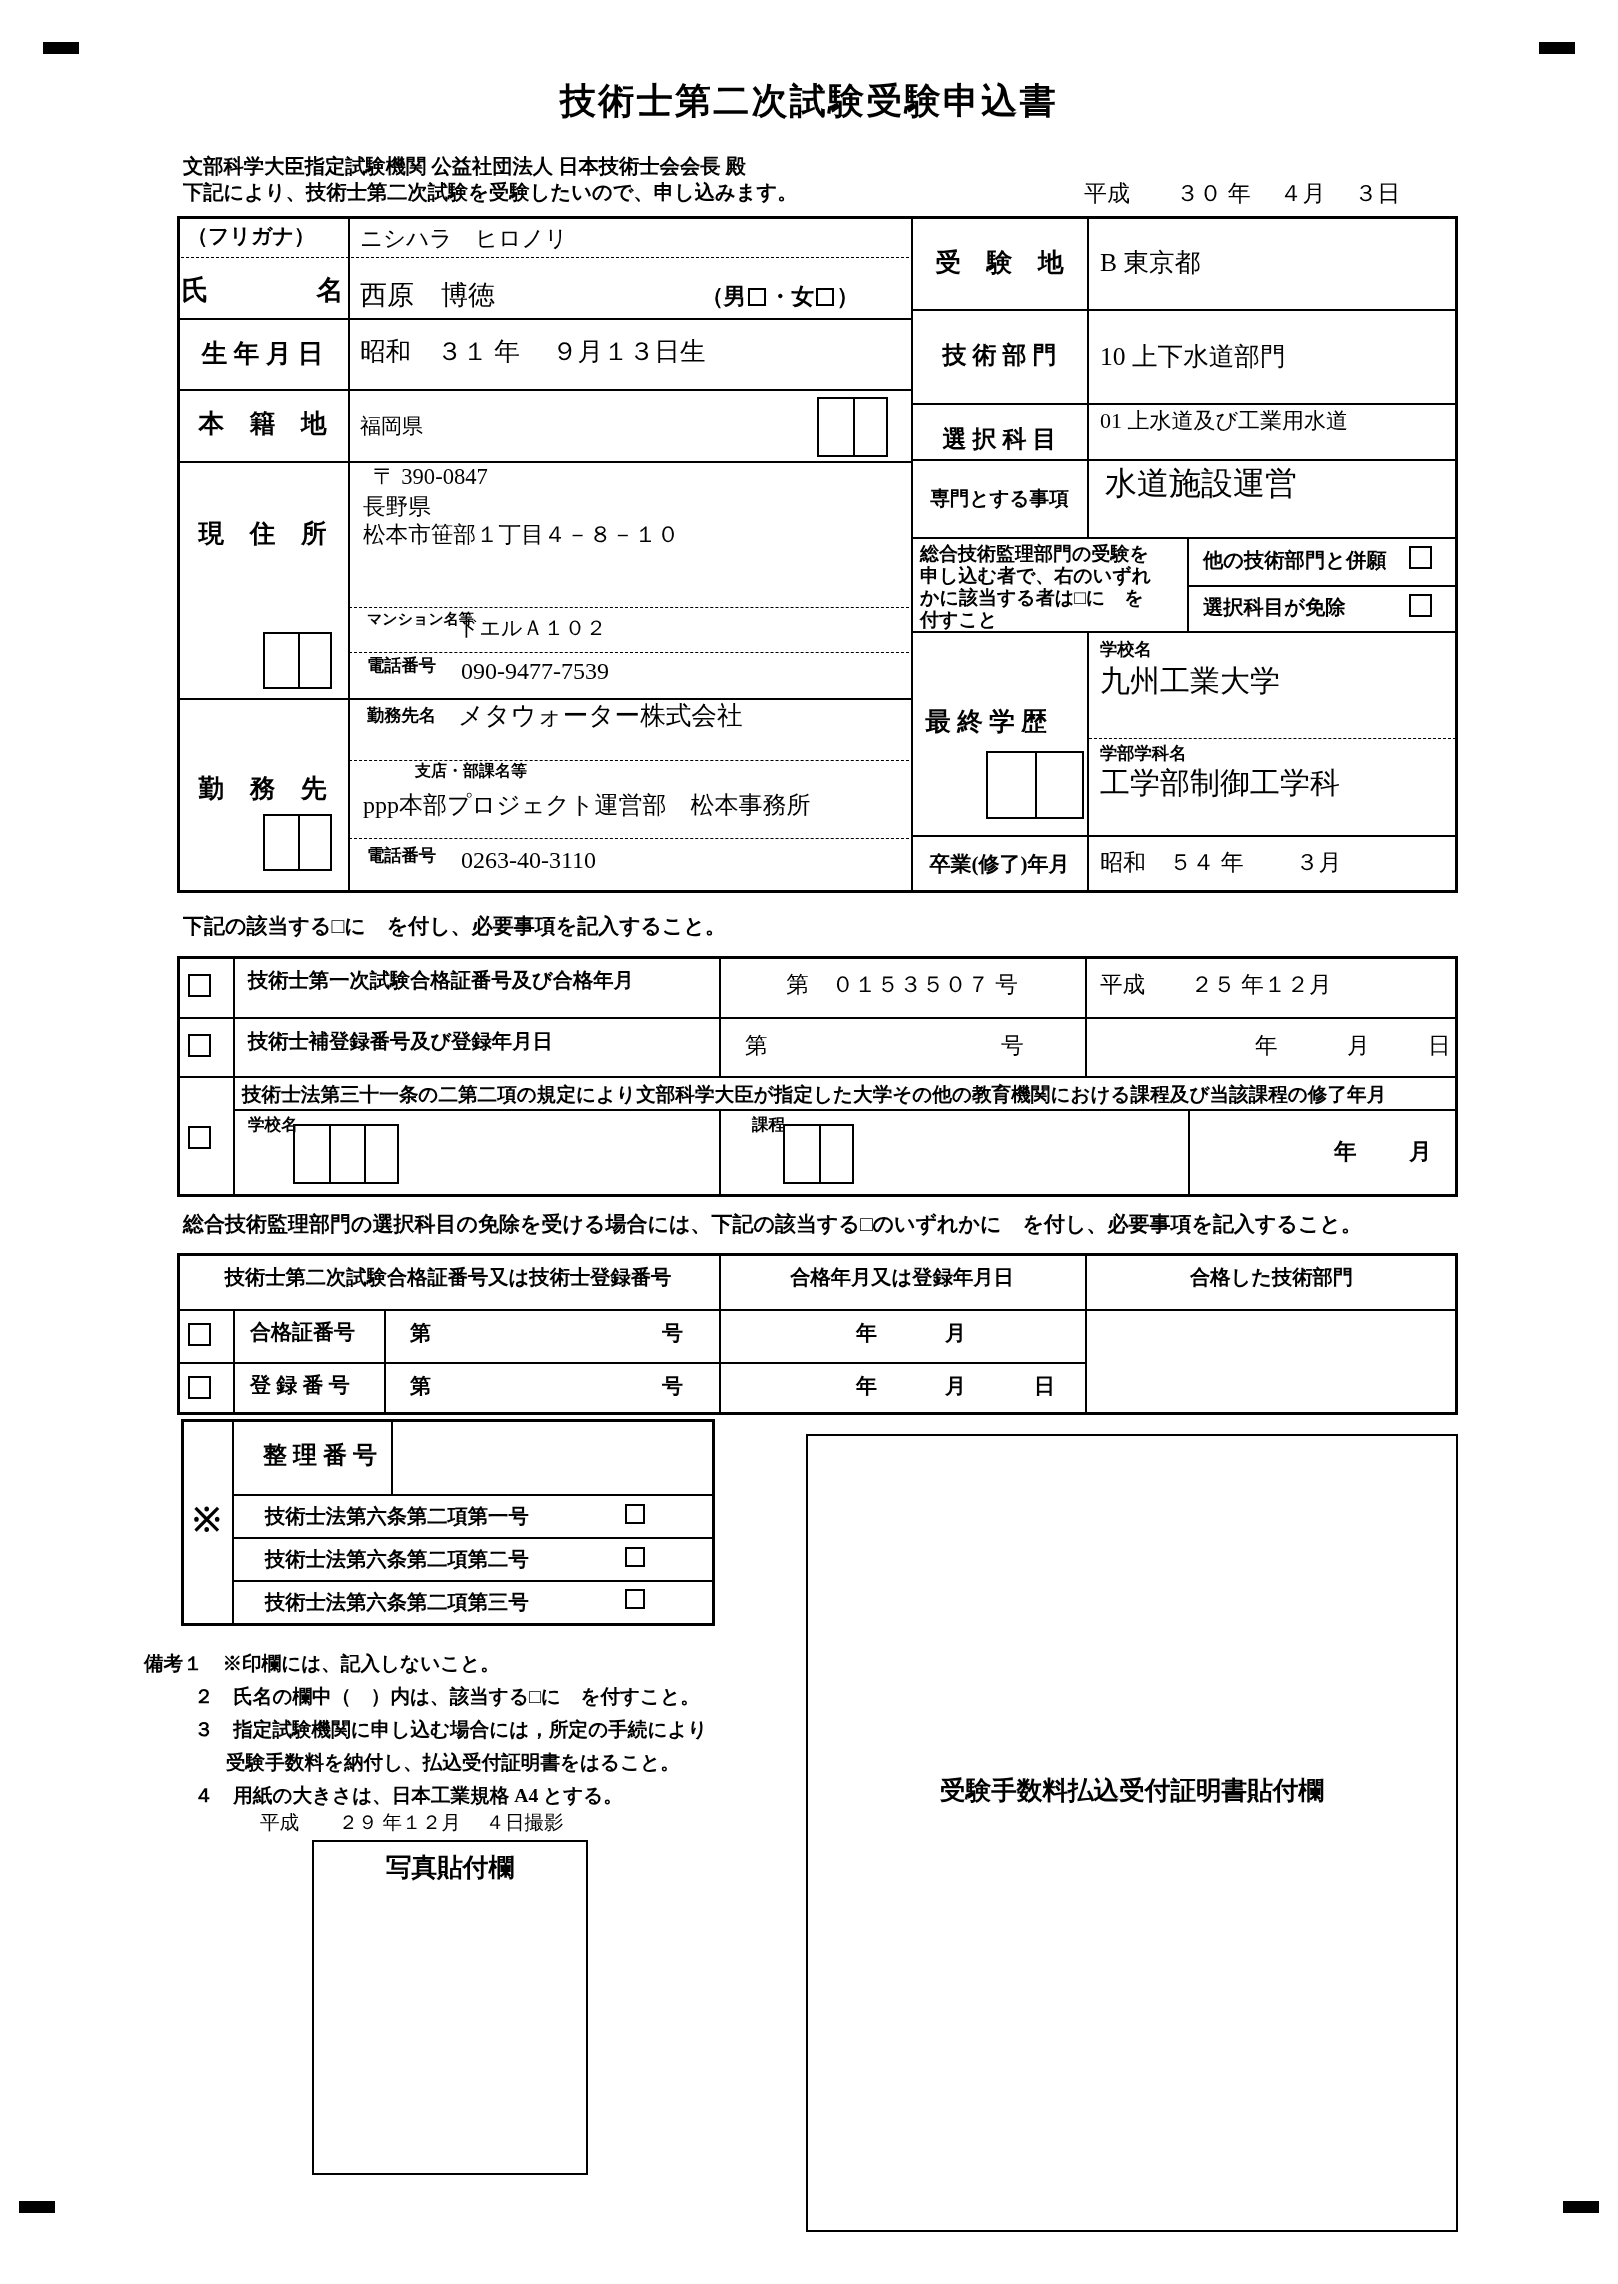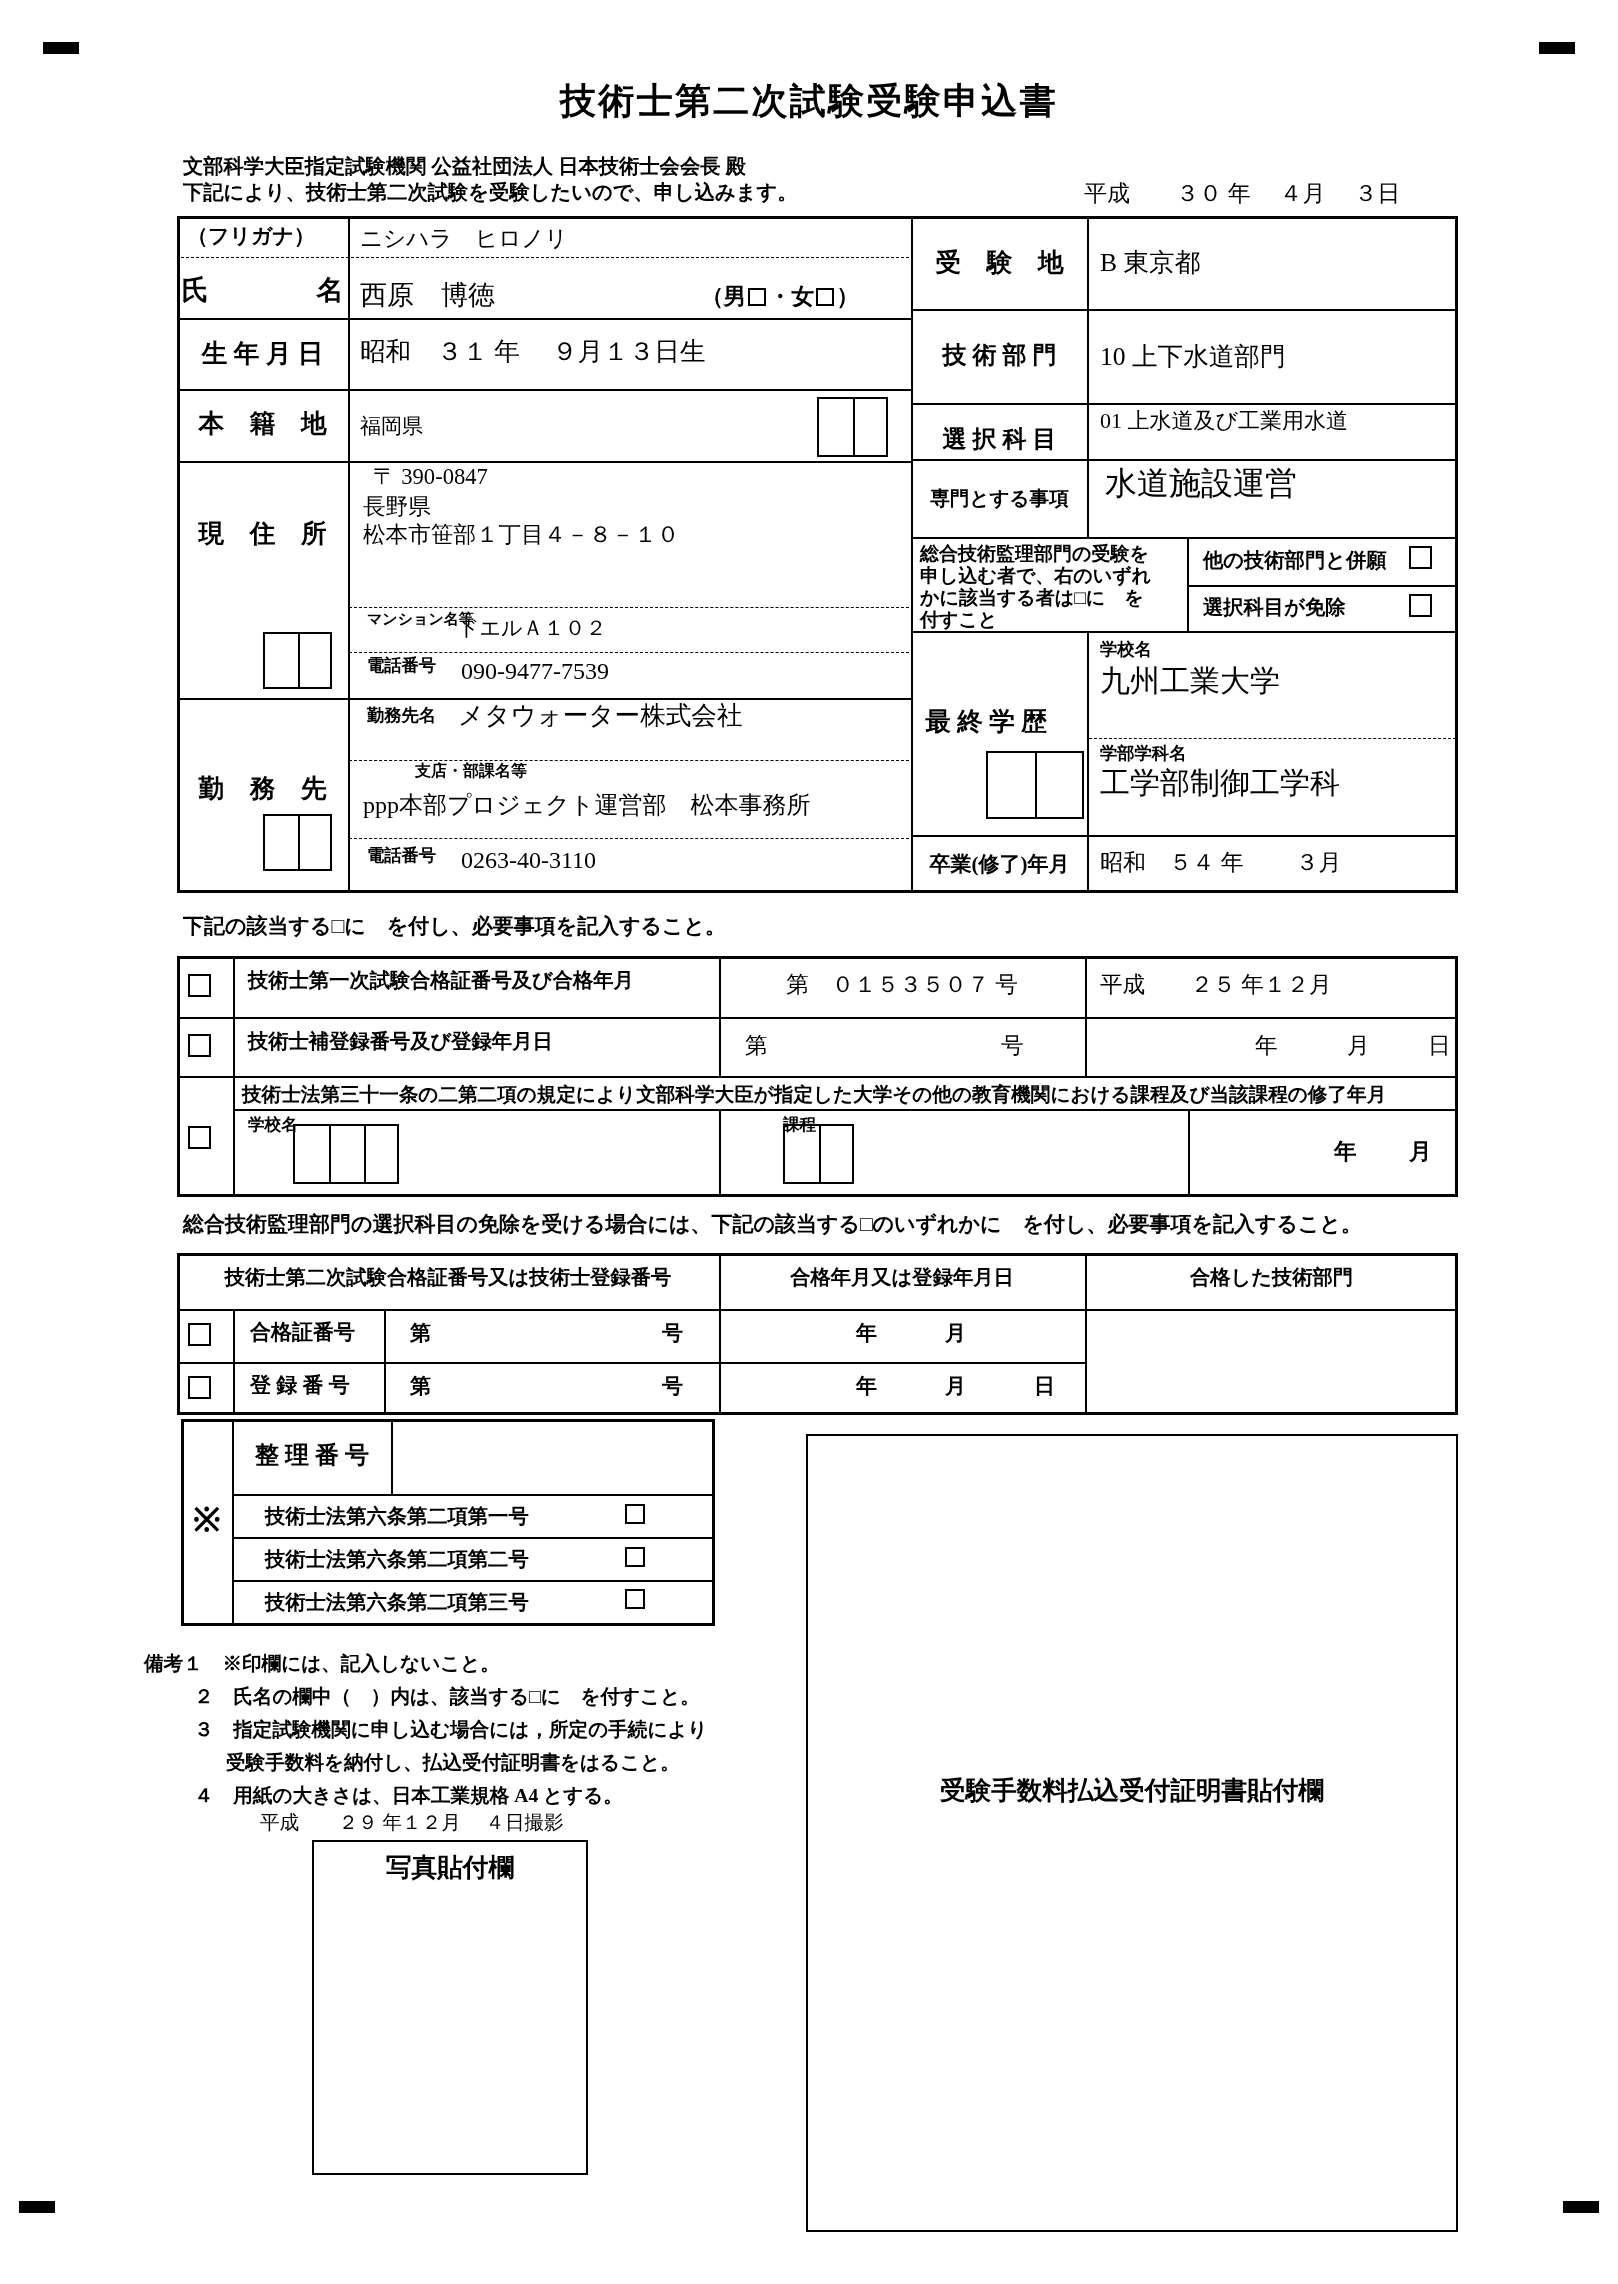--- a/index.html
+++ b/index.html
@@ -163,21 +163,21 @@
   <div class="t" style="left:1347px;top:1033px;font-size:22.6px;">月</div>
   <div class="t" style="left:1428px;top:1033px;font-size:22.6px;">日</div>
 
   <div class="cb" style="left:188px;top:1126px;width:22.6px;height:22.6px;"></div>
   <div class="t b" style="left:242px;top:1084px;font-size:19.6px;">技術士法第三十一条の二第二項の規定により文部科学大臣が指定した大学その他の教育機関における課程及び当該課程の修了年月</div>
   <div class="t b" style="left:248px;top:1115px;font-size:16.6px;">学校名</div>
   <div class="mbox" style="left:293px;top:1124px;width:106px;height:60px;">
       <div class="d" style="left:34px;"></div>
       <div class="d" style="left:69px;"></div>
     </div>
-  <div class="t b" style="left:747px;top:1115px;font-size:16.6px;padding-left:36px;">課程</div>
+  <div class="t b" style="left:716px;top:1115px;font-size:16.6px;padding-left:36px;">課程</div>
   <div class="mbox" style="left:783px;top:1124px;width:71px;height:60px;">
       <div class="d" style="left:34px;"></div>
     </div>
   <div class="t b" style="left:1334px;top:1139px;font-size:22.6px;">年</div>
   <div class="t b" style="left:1409px;top:1139px;font-size:22.6px;">月</div>
 
   <div class="t b" style="left:183px;top:1212px;font-size:21px;">総合技術監理部門の選択科目の免除を受ける場合には、下記の該当する□のいずれかに　を付し、必要事項を記入すること。</div>
 
   <div class="frame" style="left:177px;top:1253px;width:1281px;height:162px;"></div>
   <div class="ln" style="left:719px;top:1253px;width:1.5px;height:162px;"></div>
@@ -207,21 +207,21 @@
   <div class="t b" style="left:1034px;top:1374px;font-size:21px;">日</div>
 
   <div class="frame" style="left:181px;top:1419px;width:534px;height:207px;"></div>
   <div class="ln" style="left:232px;top:1419px;width:1.5px;height:207px;"></div>
   <div class="ln" style="left:391px;top:1419px;width:1.5px;height:75px;"></div>
   <div class="ln" style="left:232px;top:1494px;width:483px;height:1.5px;"></div>
   <div class="ln" style="left:232px;top:1537px;width:483px;height:1.5px;"></div>
   <div class="ln" style="left:232px;top:1580px;width:483px;height:1.5px;"></div>
 
   <div class="t b" style="left:193px;top:1502px;font-size:33px;">※</div>
-  <div class="t b c" style="left:224px;top:1442px;width:176px;font-size:24px;">整 理 番 号</div>
+  <div class="t b c" style="left:232px;top:1442px;width:176px;font-size:24px;">整 理 番 号</div>
   <div class="t b" style="left:265px;top:1505px;font-size:20.3px;">技術士法第六条第二項第一号</div>
   <div class="cb" style="left:625px;top:1504px;width:20.3px;height:20.3px;"></div>
   <div class="t b" style="left:265px;top:1548px;font-size:20.3px;">技術士法第六条第二項第二号</div>
   <div class="cb" style="left:625px;top:1547px;width:20.3px;height:20.3px;"></div>
   <div class="t b" style="left:265px;top:1591px;font-size:20.3px;">技術士法第六条第二項第三号</div>
   <div class="cb" style="left:625px;top:1589px;width:20.3px;height:20.3px;"></div>
 
   <div class="t b" style="left:144px;top:1653px;font-size:19.6px;">備考１　※印欄には、記入しないこと。</div>
   <div class="t b" style="left:194px;top:1686px;font-size:19.6px;">２　氏名の欄中（　）内は、該当する□に　を付すこと。</div>
   <div class="t b" style="left:194px;top:1719px;font-size:19.6px;">３　指定試験機関に申し込む場合には，所定の手続により</div>

